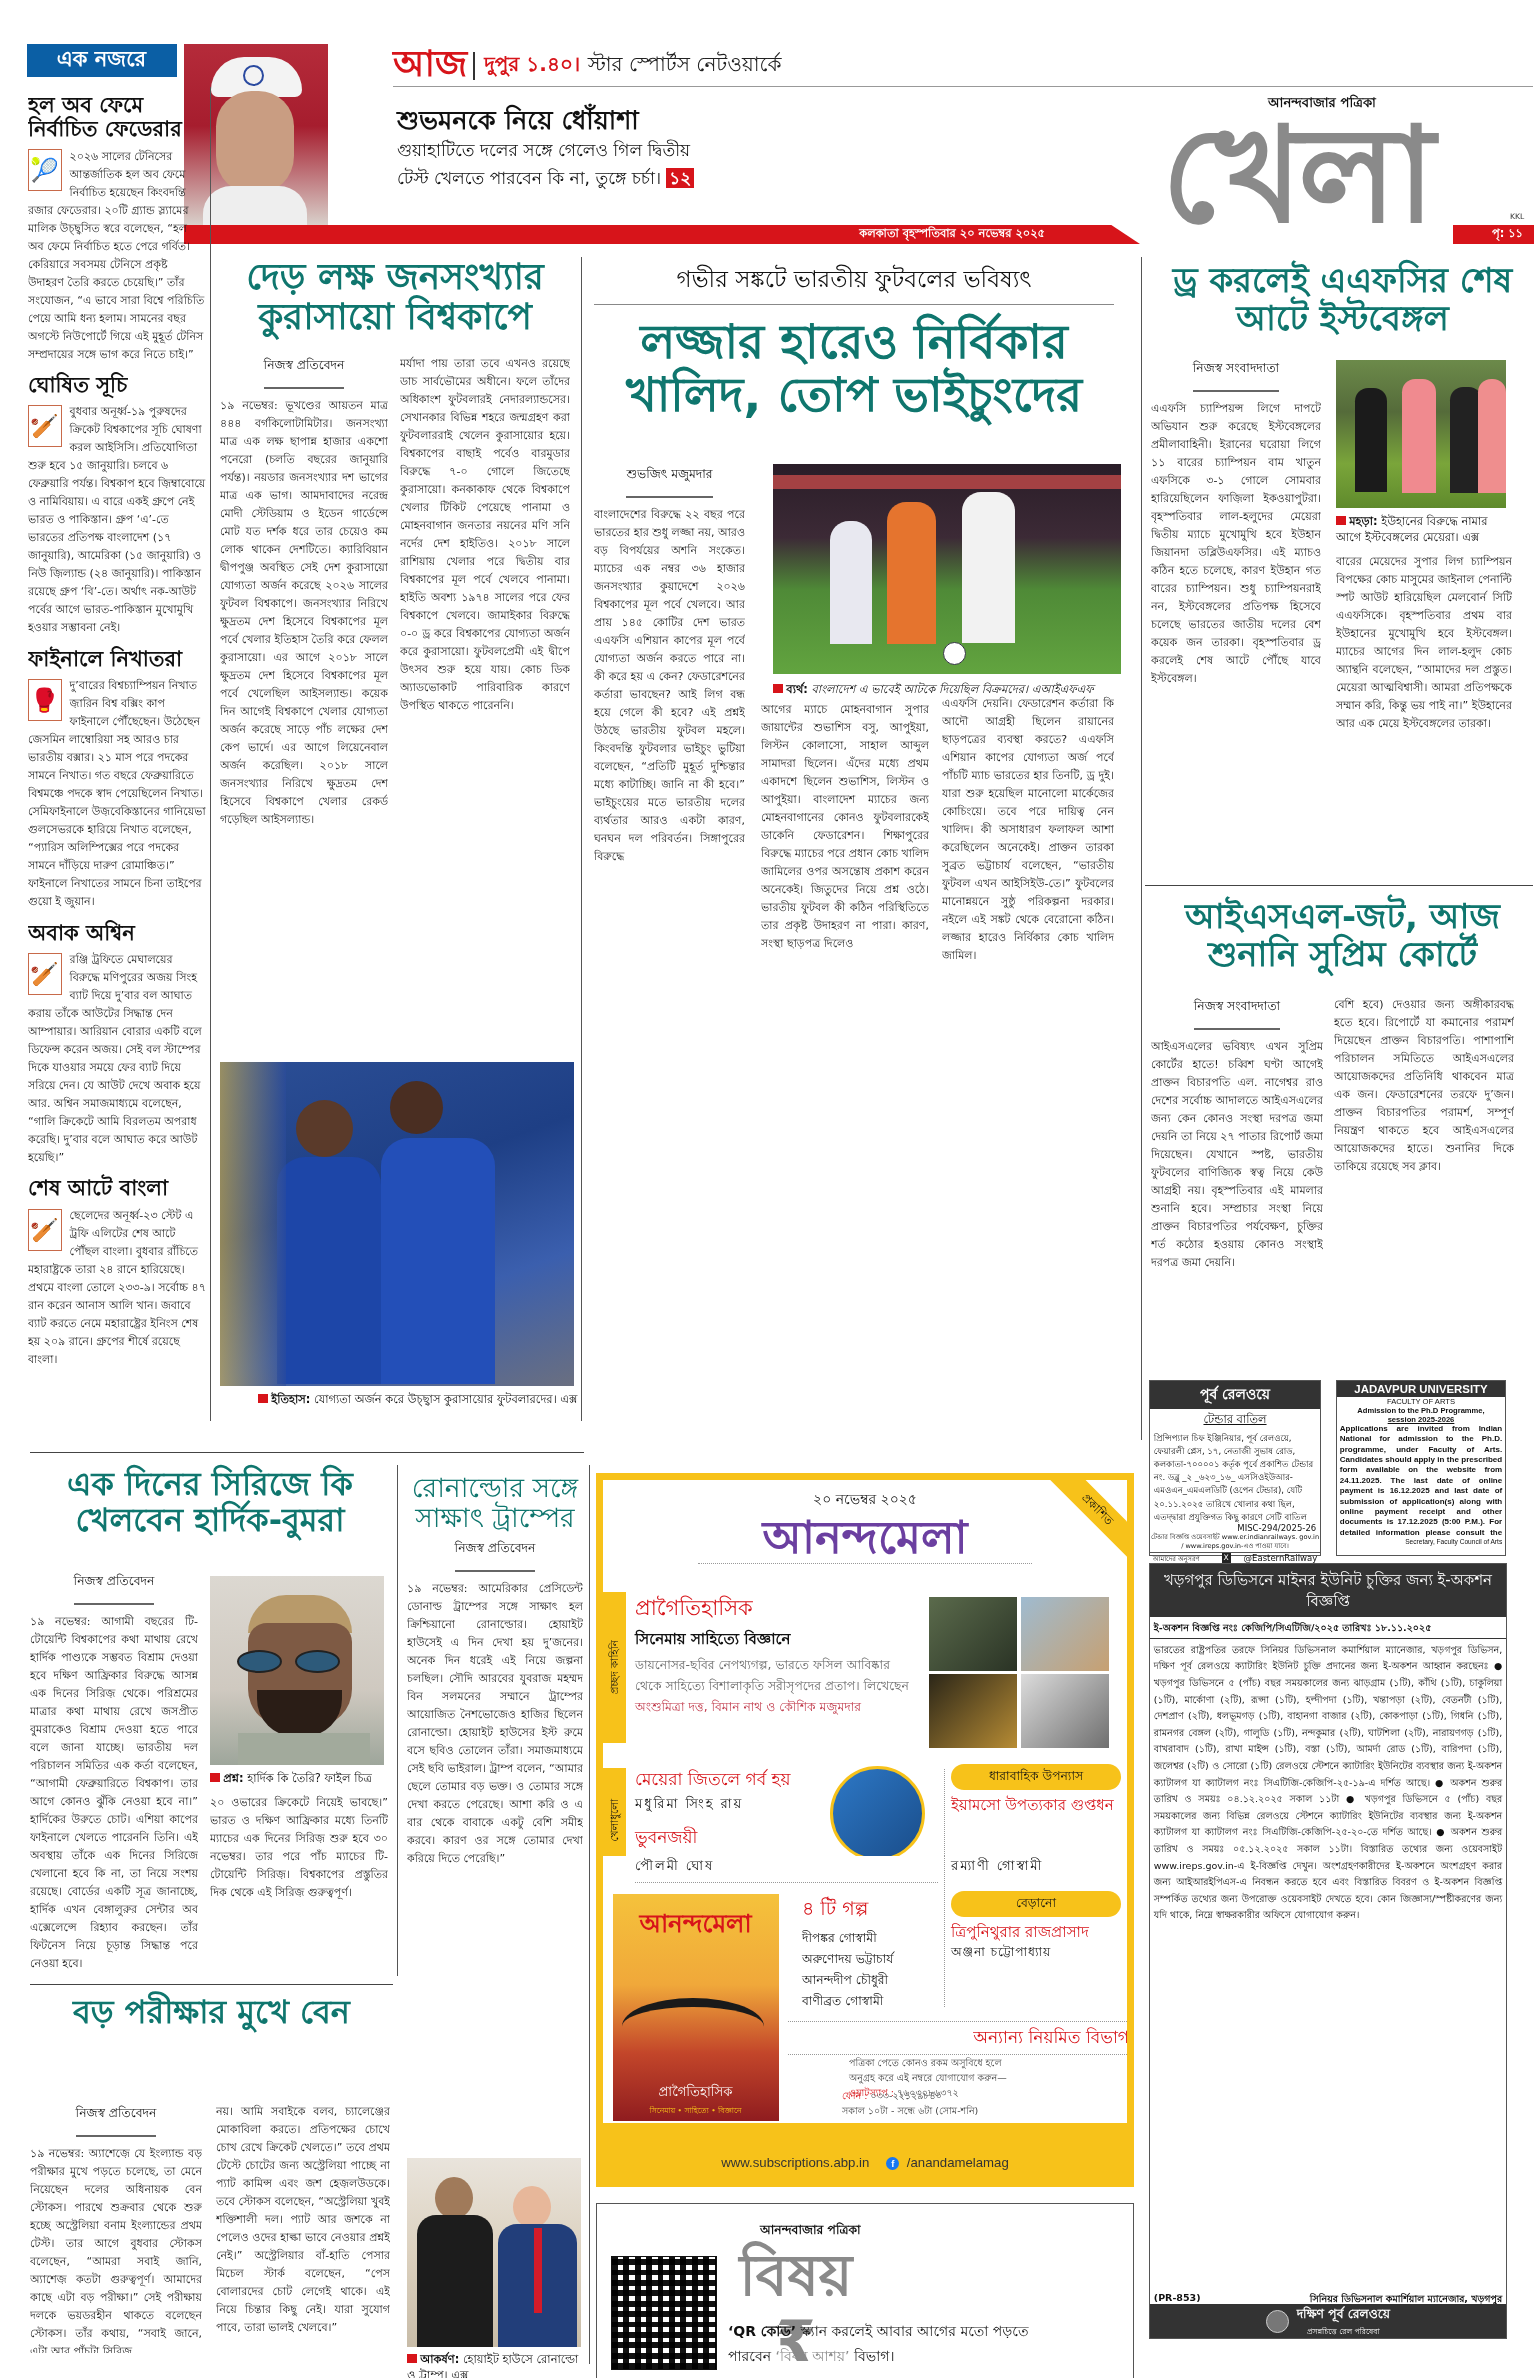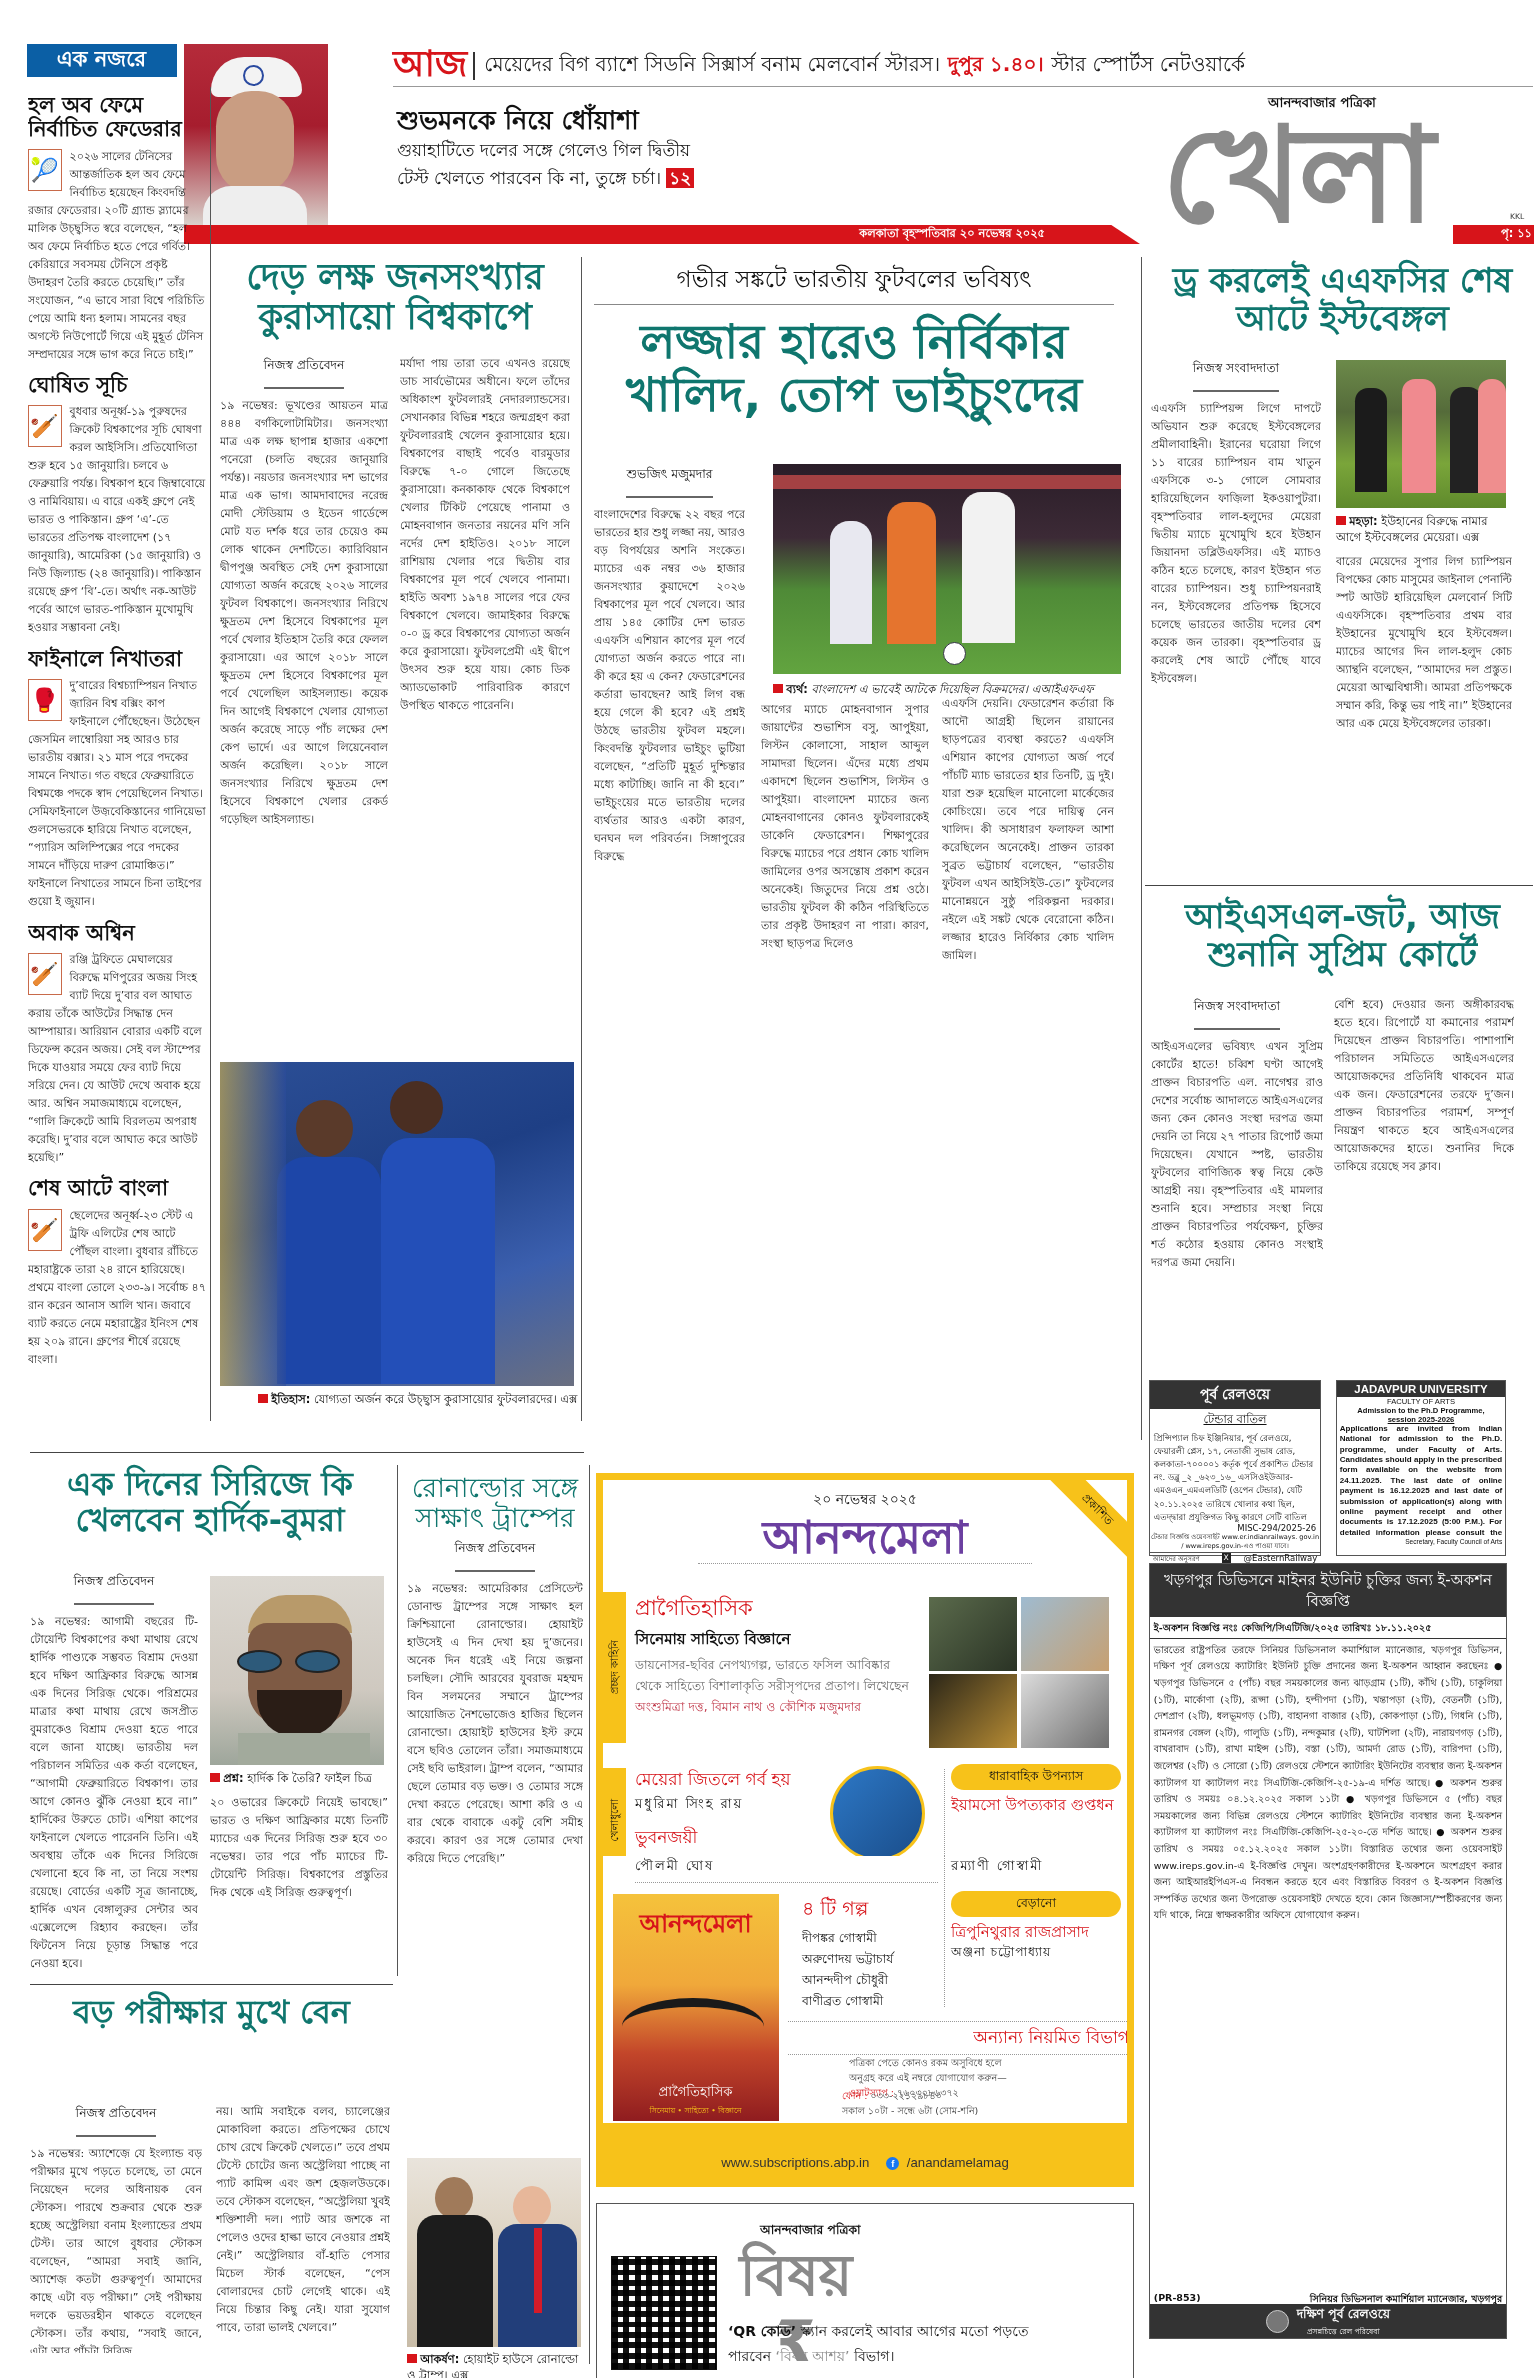--- a/index.html
+++ b/index.html
@@ -33,38 +33,37 @@
   <div class="photo" style="left:184px;top:44px;width:144px;height:182px;background:linear-gradient(180deg,#b52b3a 0%,#a61d2e 45%,#d9d2cc 100%);">
     <div style="position:absolute;left:26.5px;top:13.2px;width:91px;height:40px;background:#f3f3f3;border-radius:45px 45px 9.5px 9.5px;"></div>
     <div style="position:absolute;left:59px;top:21px;width:21px;height:21px;border-radius:50%;border:2.8px solid #2a4aa0;"></div>
     <div style="position:absolute;left:32px;top:47px;width:78px;height:104px;background:#c99d82;border-radius:38px 38px 42px 42px;"></div>
     <div style="position:absolute;left:19px;top:142px;width:104px;height:40px;background:#eee;border-radius:28px 28px 0 0;"></div>
   </div>
 
   <div class="abs" style="left:393px;top:45px;width:1140px;height:42px;display:flex;align-items:center;white-space:nowrap;border-bottom:1.9px solid #999;">
     <span style="color:#d7141a;font-size:36px;font-weight:bold;margin-right:5.7px;">আজ</span>
     <span style="width:1.9px;height:28px;background:#333;margin-right:9.5px;"></span>
-    <span style="font-size:20px;color:#222;margin-right:7.6px;">মেয়েদের বিগ ব্যাশে সিডনি সিক্সার্স বনাম মেলবোর্ন স্টারস।</span>
     <span style="font-size:20px;color:#d7141a;font-weight:bold;margin-right:7.6px;">দুপুর ১.৪০।</span>
     <span style="font-size:20px;color:#222;">স্টার স্পোর্টস নেটওয়ার্কে</span>
   </div>
 
   <div class="abs" style="left:397px;top:104px;width:492px;">
     <div style="font-size:25.6px;font-weight:bold;line-height:32px;">শুভমনকে নিয়ে ধোঁয়াশা</div>
     <div style="font-size:17px;line-height:28px;">গুয়াহাটিতে দলের সঙ্গে গেলেও গিল দ্বিতীয়</div>
     <div style="font-size:17px;line-height:28px;">
       <span>টেস্ট খেলতে পারবেন কি না, তুঙ্গে চর্চা।</span>
       <span style="background:#d7141a;color:#fff;padding:0 2.8px;font-weight:bold;">১২</span>
     </div>
   </div>
 
   <div class="abs" style="left:184px;top:225px;width:956px;height:19px;background:#d7141a;display:flex;align-items:center;justify-content:flex-end;padding-right:95px;clip-path:polygon(0 0,97% 0,100% 100%,0 100%);">
     <span style="color:#fff;font-size:11.4px;font-weight:bold;">কলকাতা বৃহস্পতিবার ২০ নভেম্বর ২০২৫</span>
   </div>
-  <div class="abs" style="left:1453px;top:225px;width:81px;height:19px;background:#d7141a;display:flex;align-items:center;justify-content:flex-end;padding-right:2px;">
+  <div class="abs" style="left:1453px;top:225px;width:81px;height:19px;background:#d7141a;display:flex;align-items:center;justify-content:flex-end;padding-right:11px;">
     <span style="color:#fff;font-size:11.4px;font-weight:bold;">পৃ: ১১</span>
   </div>
   <span class="abs" style="left:1510px;top:212px;font-size:7.6px;color:#333;">KKL</span>
 
   <span class="abs" style="left:1268px;top:93px;font-size:13.2px;font-weight:bold;">আনন্দবাজার পত্রিকা</span>
   <div class="abs" style="left:1126px;top:95px;width:341px;height:161px;font-size:132px;font-weight:bold;color:#8a8a8a;line-height:161px;text-align:center;letter-spacing:-3.8px;">খেলা</div>
 </div>
 
 <div class="abs" style="left:28px;top:87px;width:178px;height:1353px;overflow:hidden;">
   <div>

